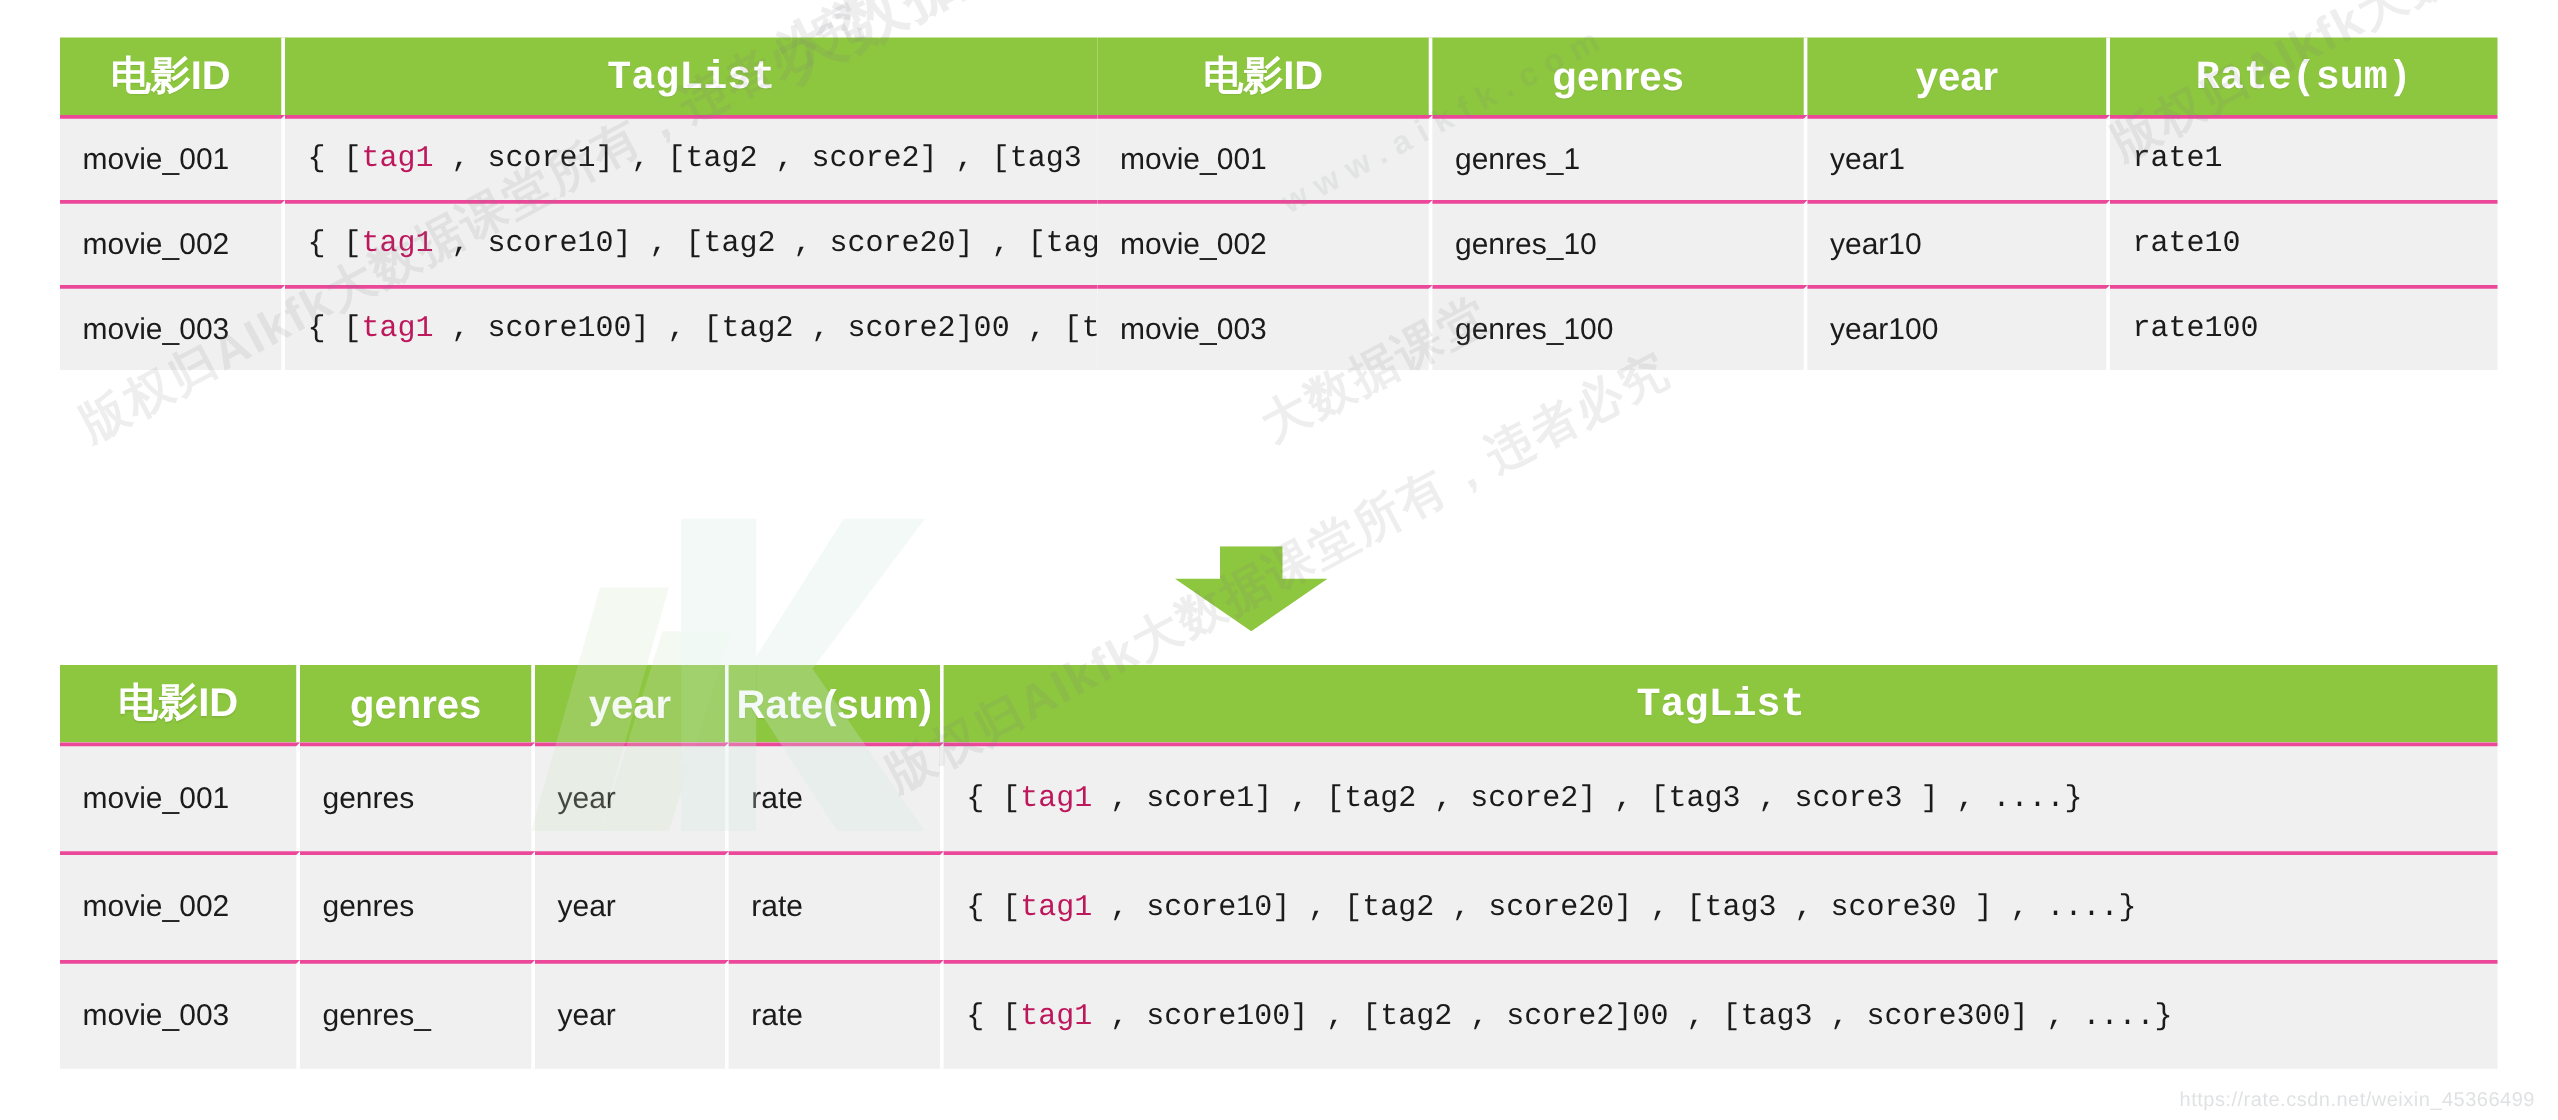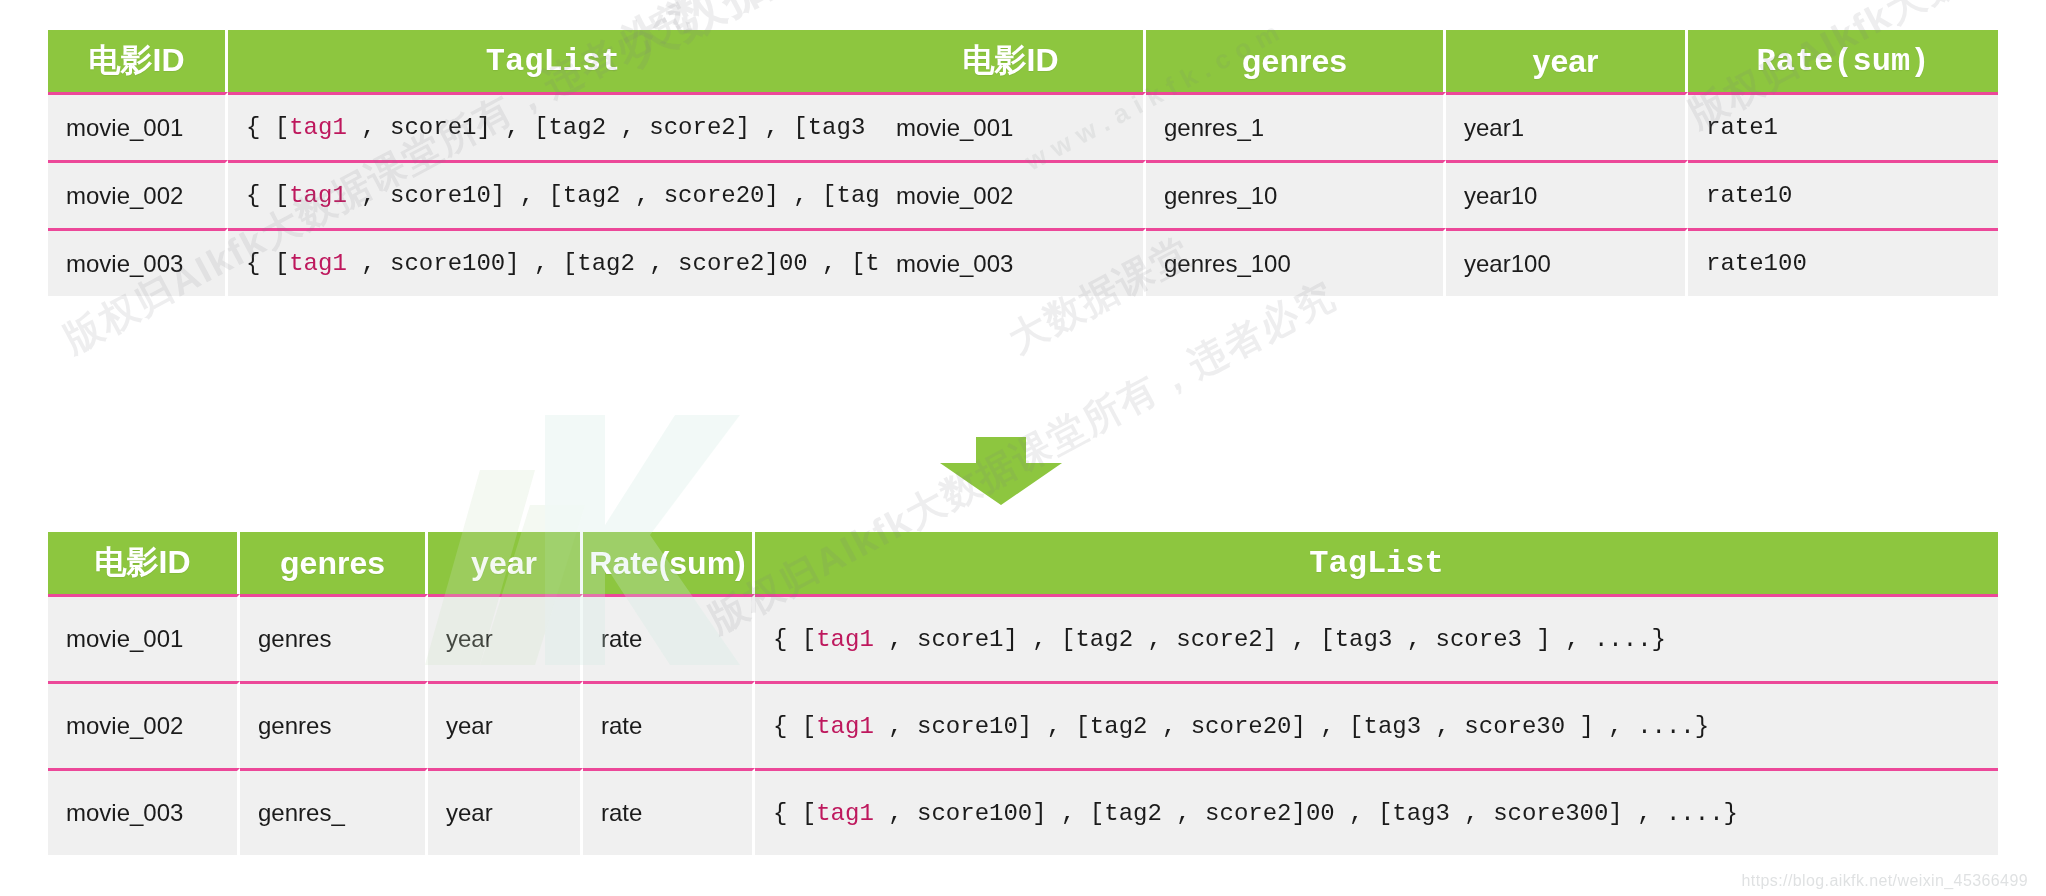--- a/index.html
+++ b/index.html
@@ -245,13 +245,13 @@
     <tr>
       <td>movie_003</td>
       <td>genres_</td>
       <td>year</td>
       <td>rate</td>
       <td class="last"><span>{ [</span><span class="tag">tag1</span><span> , score100] , [tag2 , score2]00 , [tag3 , score300] , ....}</span></td>
     </tr>
   </tbody>
 </table>
 
-<div class="csdn-wm">https://blog.aikfk.net/weixin_45366499</div>
+<div class="csdn-wm">https://rate.csdn.net/weixin_45366499</div>
 
 </body></html>

